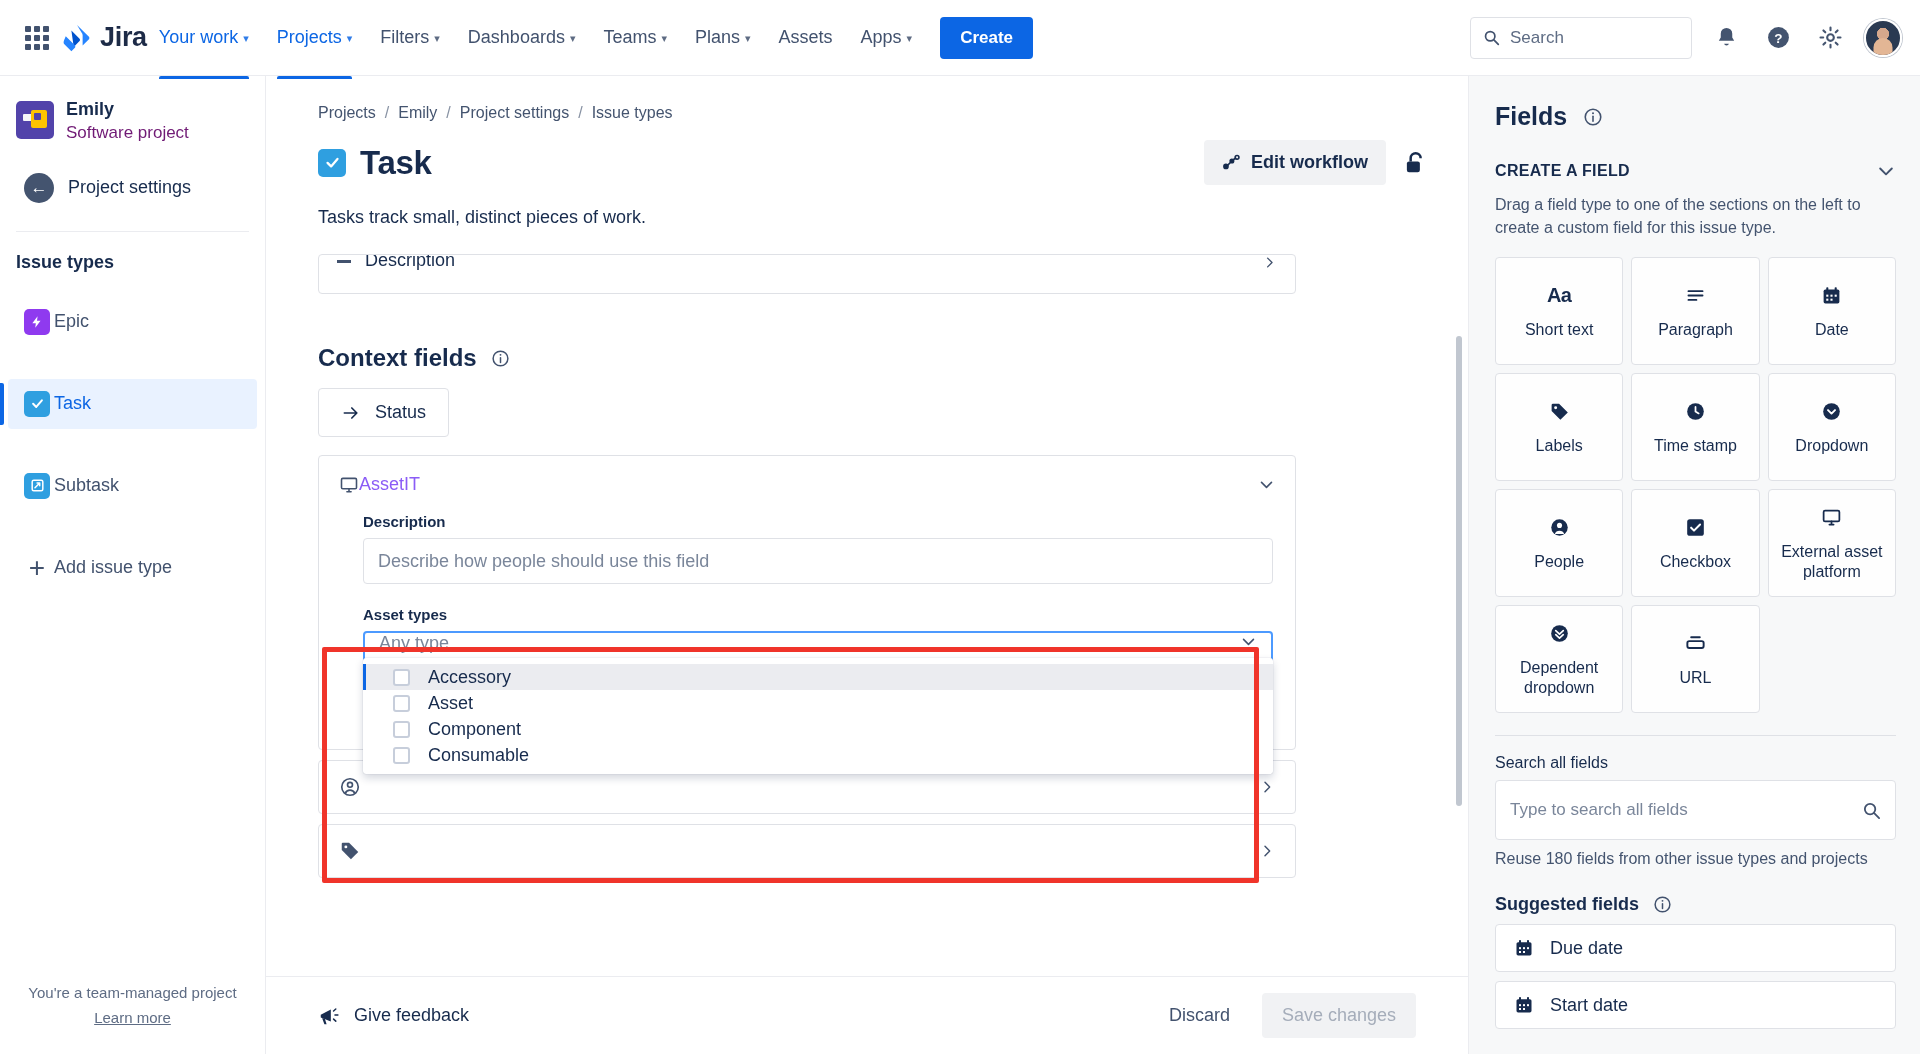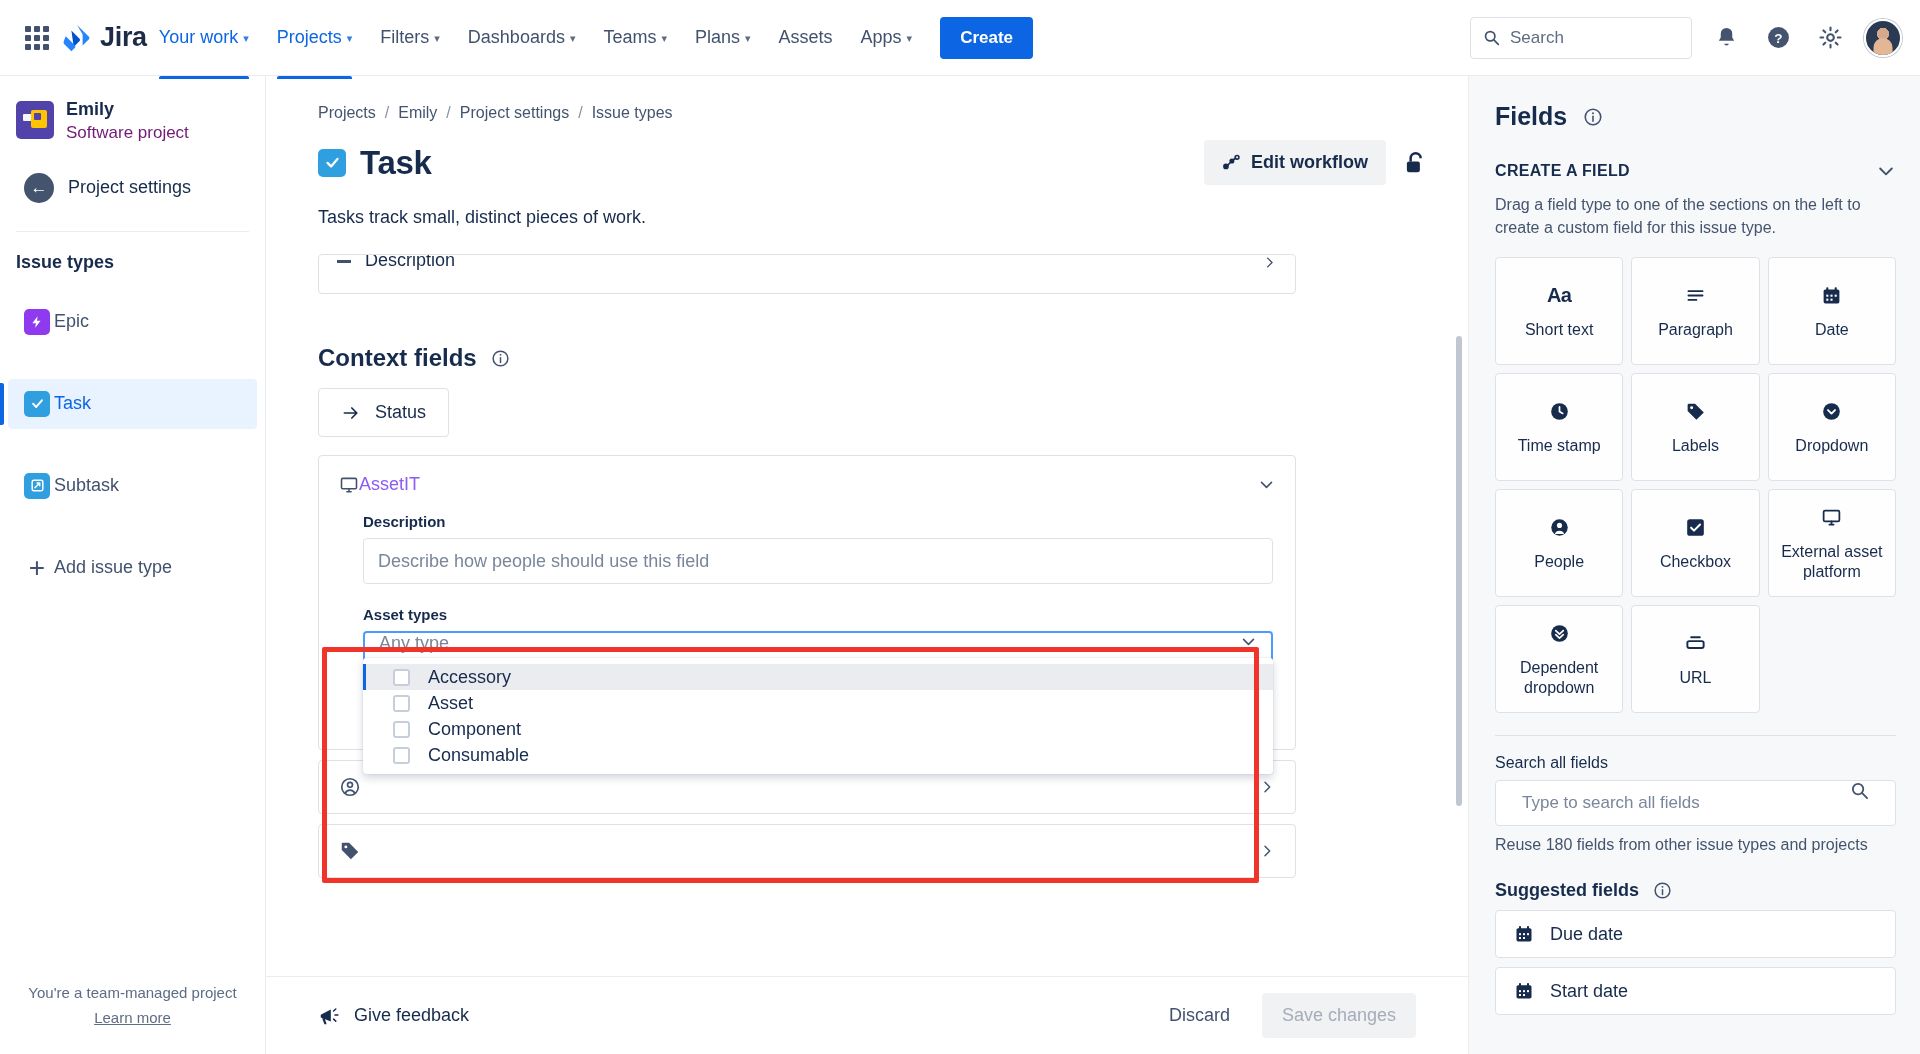--- a/index.html
+++ b/index.html
@@ -298,22 +298,22 @@
     height: 108px; display: flex; flex-direction: column; align-items: center;
     justify-content: center; gap: 12px; cursor: grab; padding: 4px;
   }
   .tile .tl { font-size: 16px; color: #172b4d; text-align: center; line-height: 1.25; }
   .tile .ic { color: #172b4d; display:flex; align-items:center; justify-content:center; height:26px;}
   .aa-glyph { font-size: 20px; font-weight: 700; color: #172b4d; letter-spacing:-.5px;}
 
   .rp-divider { height: 1px; background: #dfe1e6; margin: 22px 0 0 0; }
   .rp-field-label { font-size: 16px; color: #172b4d; margin-top: 18px; }
   .rp-search {
-    margin-top: 8px; height: 46px; background: #fff; border: 1px solid #dfe1e6;
-    border-radius: 4px; display: flex; padding: 0 26px;
+    margin-top: 8px; height: 60px; background: #fff; border: 1px solid #dfe1e6;
+    border-radius: 4px; display: flex; align-items: center; padding: 0 14px;
   }
   .rp-search input {
     border: none; outline: none; font-size: 17px; color: #7a869a; width: 100%;
     font-family: inherit; background: transparent;
   }
   .rp-search input::placeholder { color: #7a869a; }
   .rp-hint { font-size: 16px; color: #44546f; margin-top: 10px; }
   .rp-sugg-row { display: flex; align-items: center; gap: 14px; margin-top: 26px; }
   .rp-sugg-title { font-size: 18px; font-weight: 700; color: #172b4d; }
   .sugg-item {
@@ -716,35 +716,35 @@
                 <rect x="6" y="15.6" width="2.4" height="2.4"></rect>
                 <rect x="10.8" y="15.6" width="2.4" height="2.4"></rect>
               </g>
           </svg>
         </span>
         <span class="tl">Date</span>
       </div>
 
       <div class="tile">
         <span class="ic">
+          <svg width="21" height="21" viewBox="0 0 24 24" fill="#172b4d">
+            <path d="M11.5 3H4.6A1.6 1.6 0 0 0 3 4.6v6.9L13 21.5l8.5-8.5z"></path>
+              <circle cx="7.6" cy="7.6" r="1.7" fill="#fff"></circle>
+          </svg>
+        </span>
+        <span class="tl">Labels</span>
+      </div>
+      <div class="tile">
+        <span class="ic">
           <svg width="21" height="21" viewBox="0 0 24 24">
             <circle cx="12" cy="12" r="9.5" fill="#172b4d"></circle>
             <path d="M12 6.8V12l3.6 2.2" stroke="#fff" stroke-width="2" stroke-linecap="round" fill="none"></path>
           </svg>
         </span>
         <span class="tl">Time stamp</span>
-      </div>
-      <div class="tile">
-        <span class="ic">
-          <svg width="21" height="21" viewBox="0 0 24 24" fill="#172b4d">
-            <path d="M11.5 3H4.6A1.6 1.6 0 0 0 3 4.6v6.9L13 21.5l8.5-8.5z"></path>
-              <circle cx="7.6" cy="7.6" r="1.7" fill="#fff"></circle>
-          </svg>
-        </span>
-        <span class="tl">Labels</span>
       </div>
 
       <div class="tile">
         <span class="ic">
           <svg width="21" height="21" viewBox="0 0 24 24">
             <circle cx="12" cy="12" r="9.5" fill="#172b4d"></circle>
             <path d="M8 10.4l4 4 4-4" stroke="#fff" stroke-width="2.2" fill="none" stroke-linecap="round" stroke-linejoin="round"></path>
           </svg>
         </span>
         <span class="tl">Dropdown</span>

